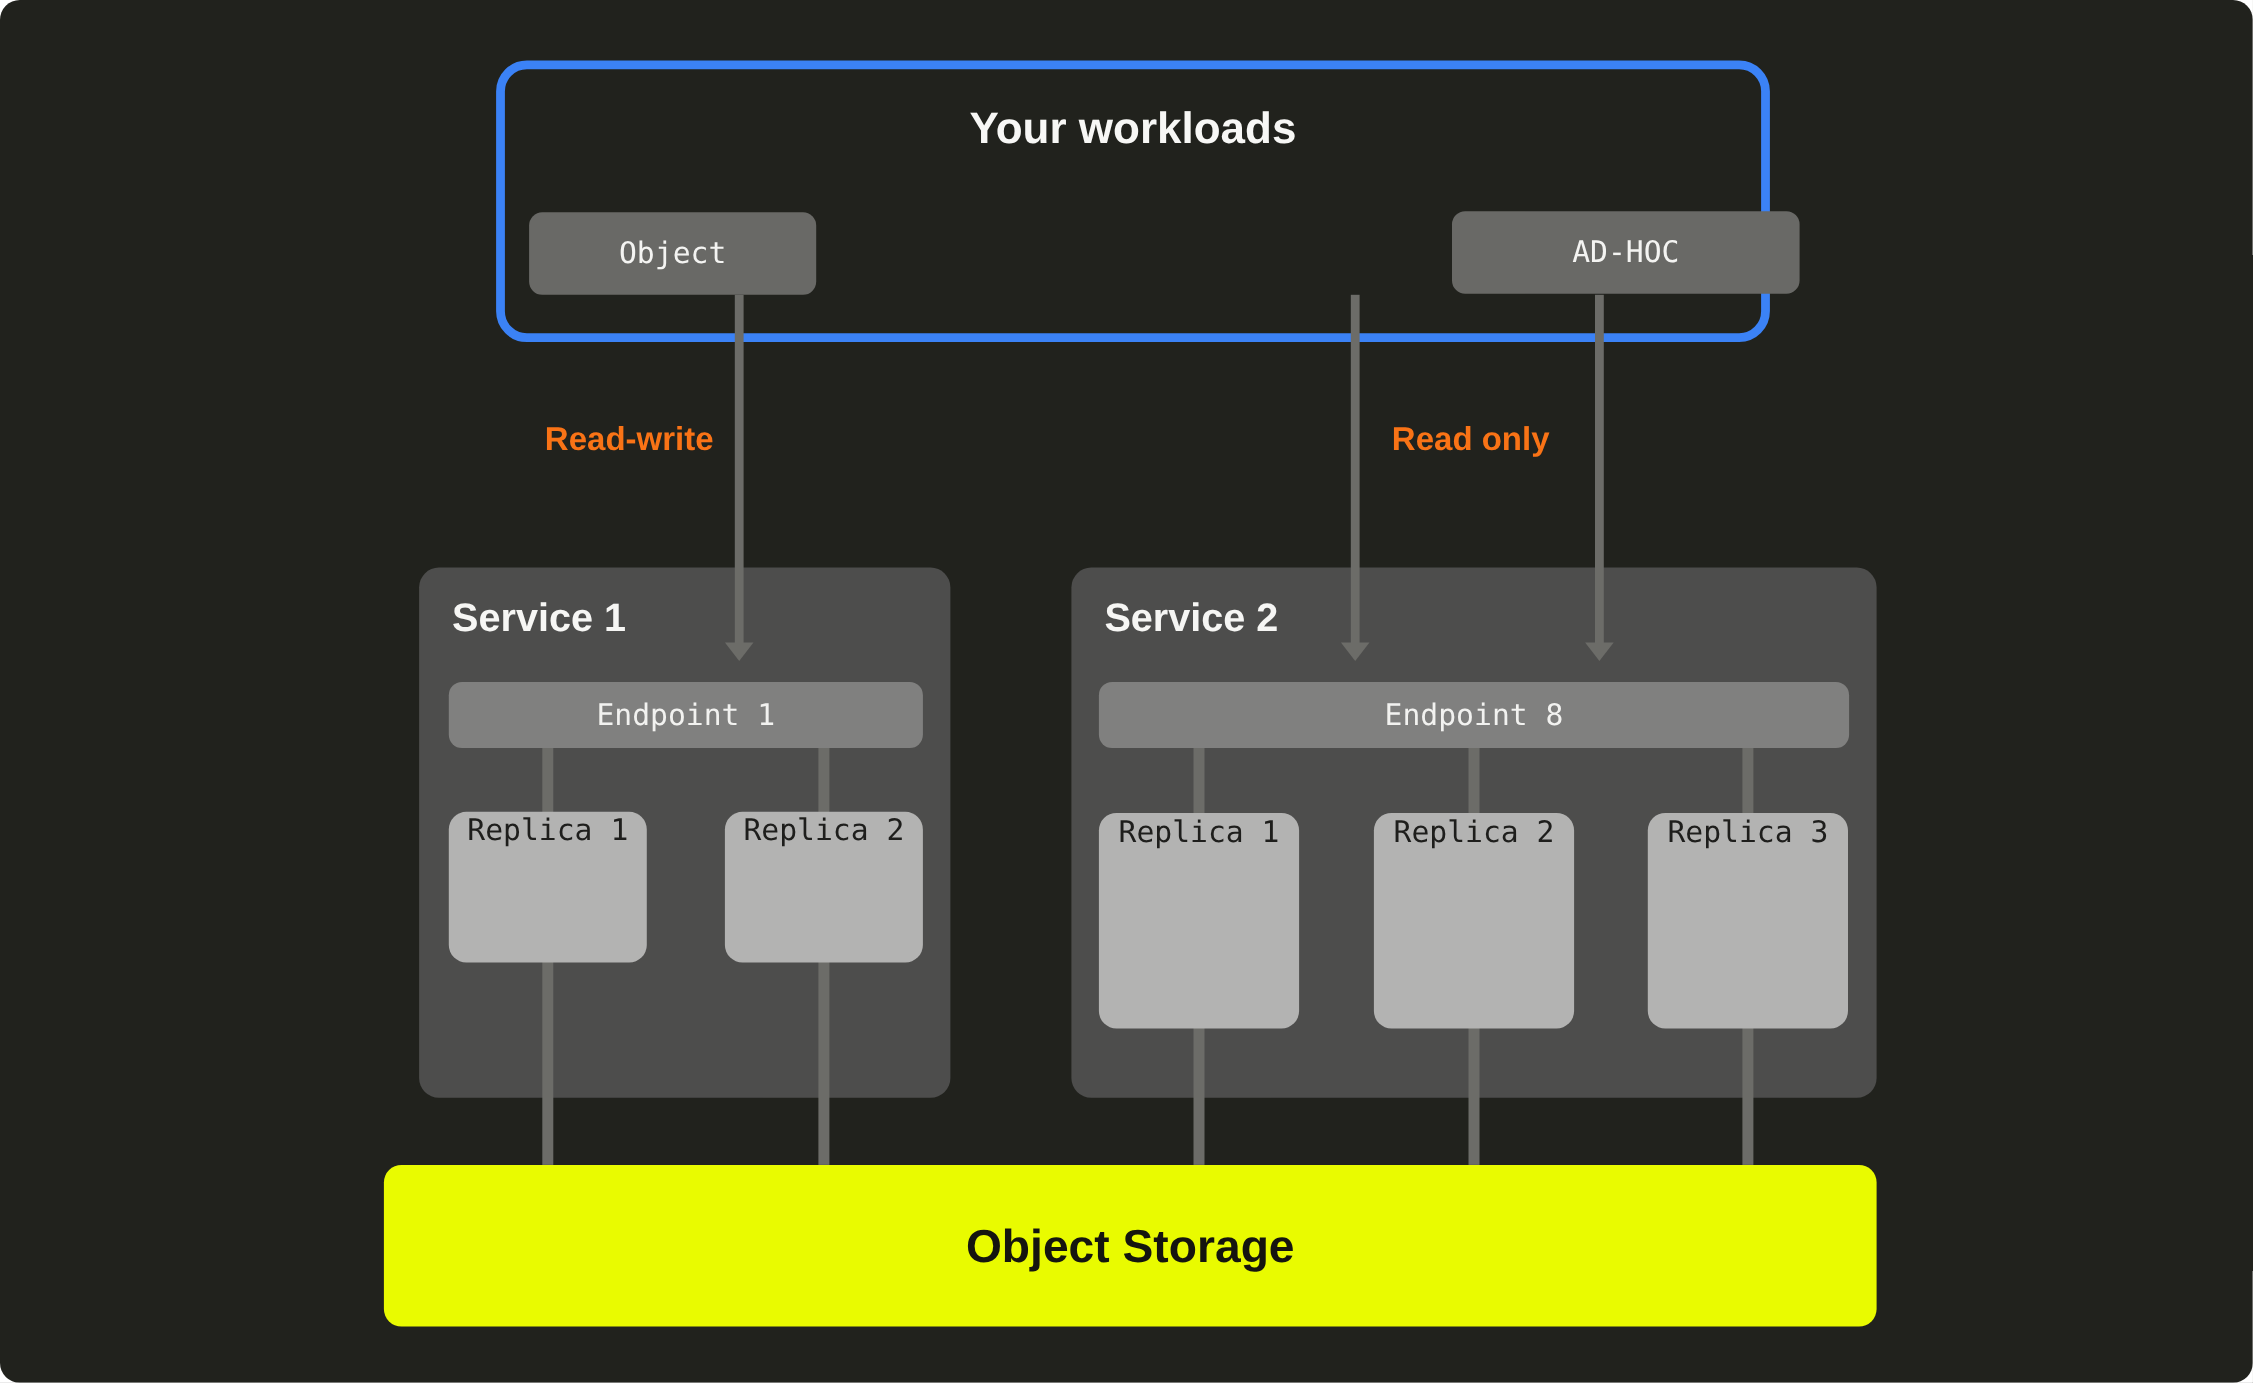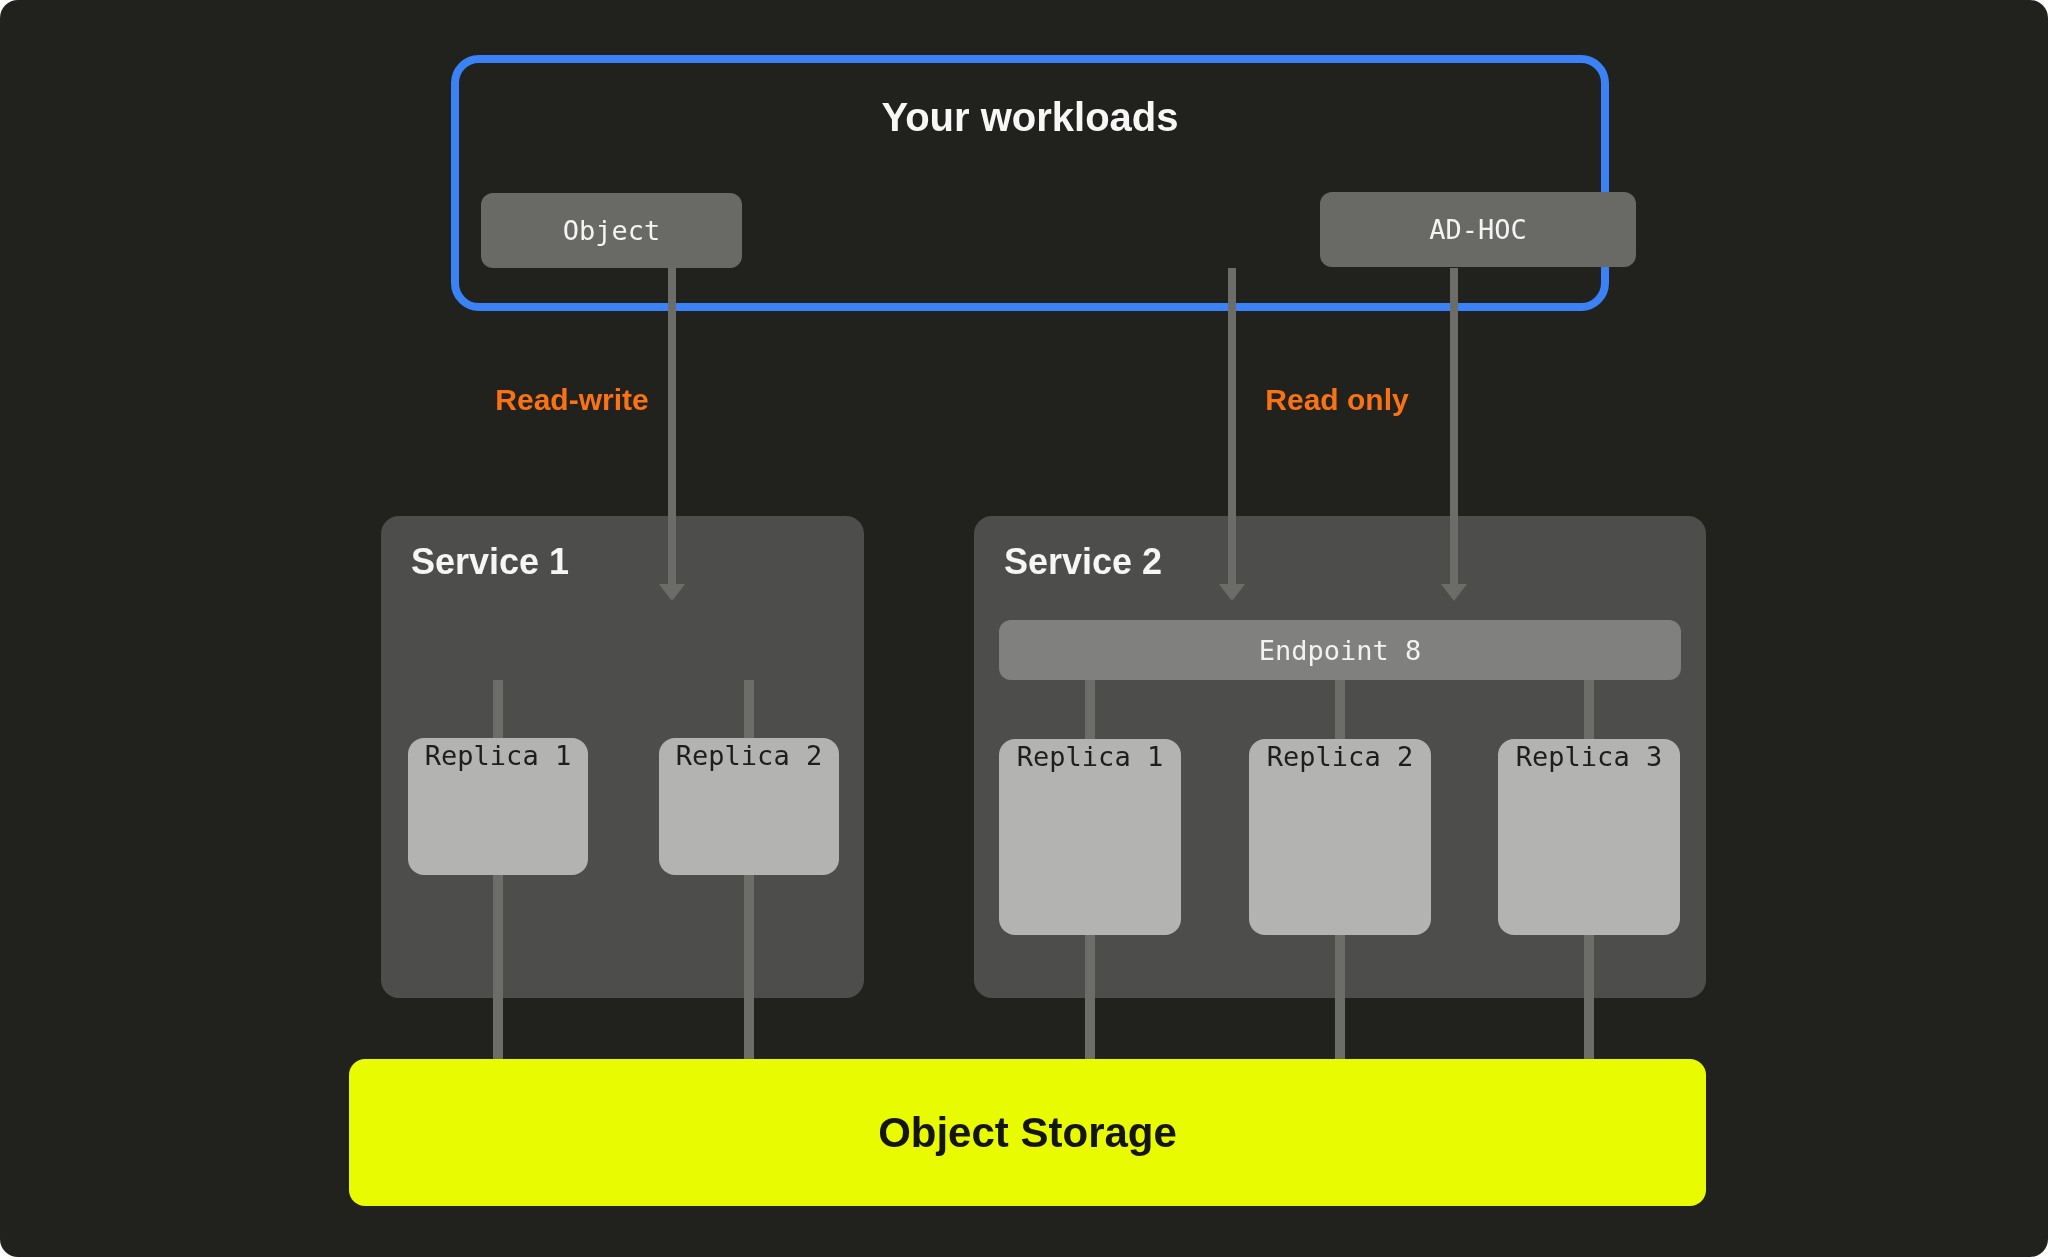--- a/index.html
+++ b/index.html
@@ -102,20 +102,23 @@
     <div class="chip chip-writes">
       <span>Object</span>
     </div>
     <div class="chip chip-adhoc">
       <span>AD-HOC</span>
     </div>
   </div>
 
   <div class="service service-1">
     <div class="service-title">Service 1</div>
+    <div class="endpoint">
+      <span>Endpoint 1</span>
+    </div>
     <div class="connector" style="left:112px"></div>
     <div class="connector" style="left:363px"></div>
     <div class="replica s1-replica s1-r1">
       <span>Replica 1</span>
     </div>
     <div class="replica s1-replica s1-r2">
       <span>Replica 2</span>
     </div>
   </div>
 

